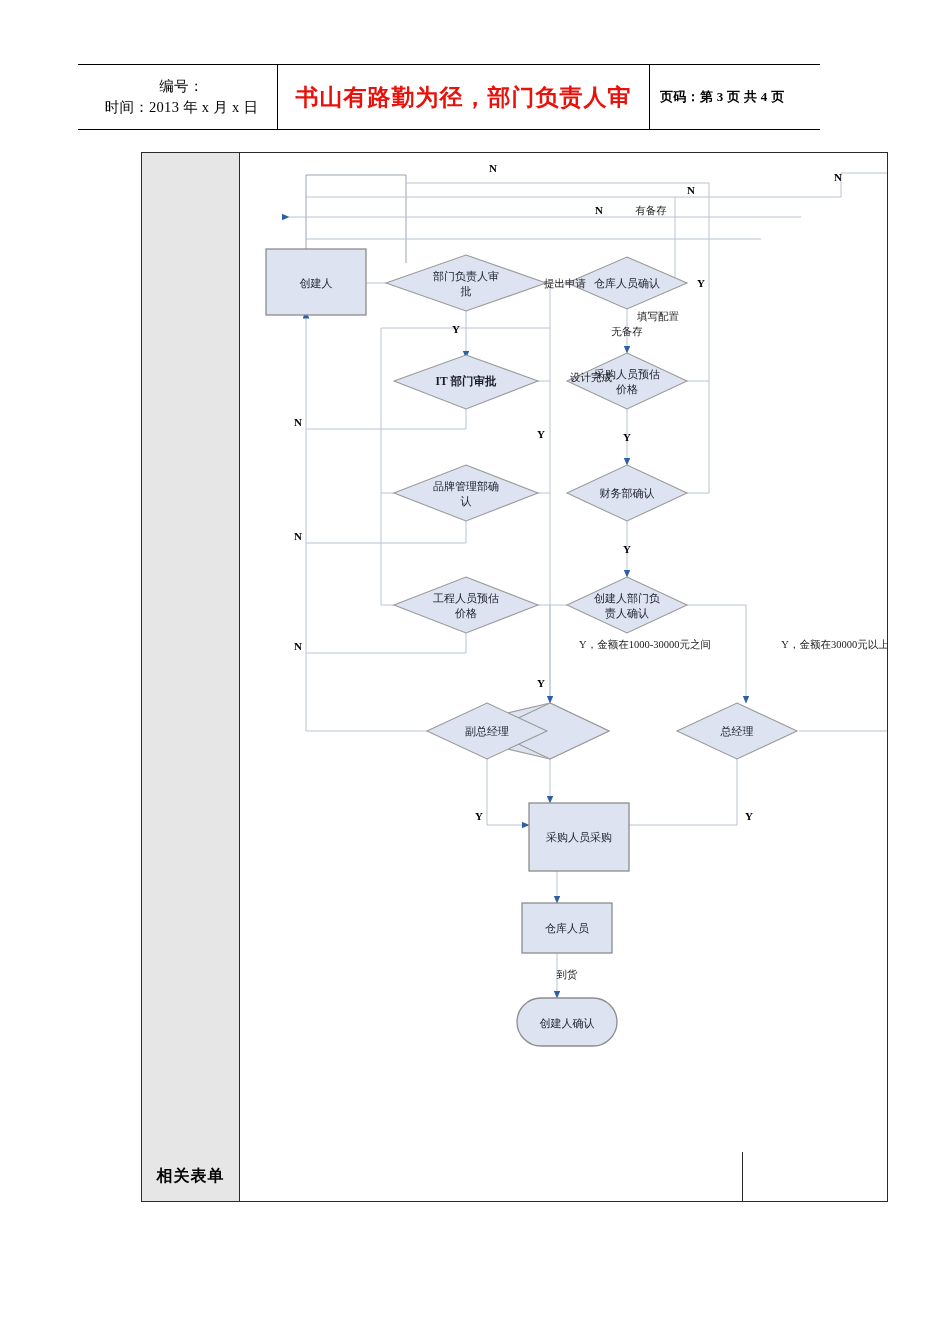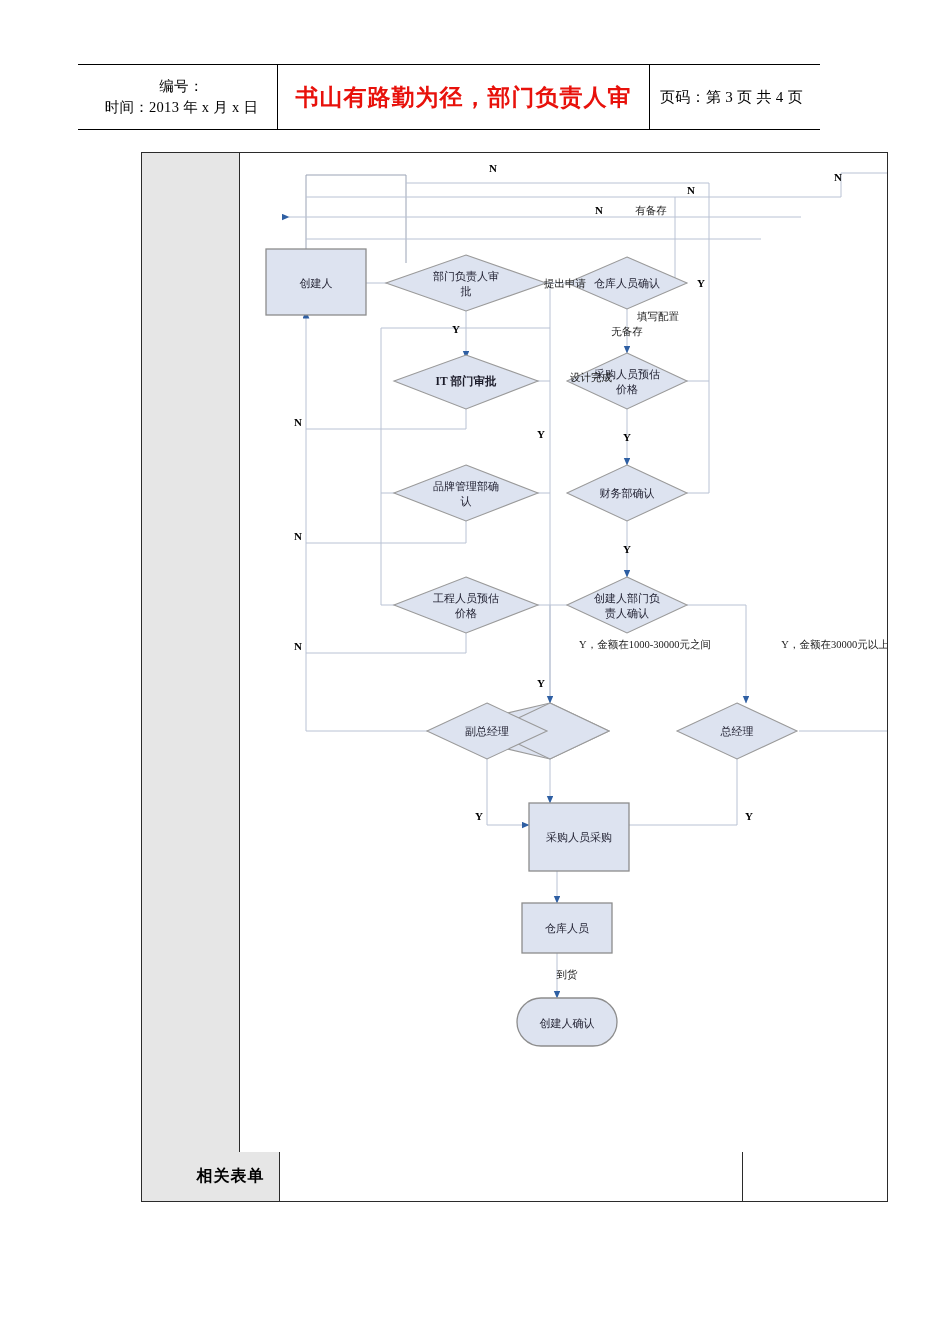--- a/index.html
+++ b/index.html
@@ -16,36 +16,36 @@
     border-top:1.5px solid #000;border-bottom:1.5px solid #000;
     box-sizing:border-box;display:flex;
   }
   .hdr-cell{box-sizing:border-box;display:flex;flex-direction:column;justify-content:center;}
   .hdr-left{width:200px;border-right:1.5px solid #000;padding-left:8px;align-items:center;}
   .hdr-left div{font-size:14.5px;line-height:1.45;letter-spacing:.3px;}
   .hdr-mid{flex:1;border-right:1.5px solid #000;align-items:center;justify-content:center;}
   .hdr-mid span{color:#e8110b;font-size:23px;font-weight:700;letter-spacing:1px;
     font-family:"Liberation Serif","DejaVu Serif",serif;}
   .hdr-right{width:170px;padding-left:10px;}
-  .hdr-right span{font-size:15px;letter-spacing:.3px;}
+  .hdr-right span{font-size:13px;letter-spacing:.3px;font-weight:bold;}
 
   
   .frame{
     position:absolute;left:141px;top:152px;width:747px;height:1050px;
     border:1.2px solid #2b2b2b;box-sizing:border-box;background:#fff;
   }
   .sidecol{
     position:absolute;left:0;top:0;width:98px;height:100%;
     background:#e6e6e6;border-right:1.2px solid #2b2b2b;box-sizing:border-box;
   }
   .canvas{position:absolute;left:99px;top:0;right:0;bottom:0;overflow:hidden;}
 
   .footrow{
     position:absolute;left:141px;top:1152px;width:602px;height:50px;
-    border:1.2px solid #2b2b2b;border-top:none;box-sizing:border-box;display:flex;padding-left:40px;
+    border:1.2px solid #2b2b2b;border-top:none;box-sizing:border-box;display:flex;
   }
   .footrow .lbl{
     width:98px;background:#e6e6e6;border-right:1.2px solid #2b2b2b;box-sizing:border-box;
     display:flex;align-items:center;justify-content:center;
     font-size:16px;font-weight:700;letter-spacing:1px;
   }
   .footrow .blank{flex:1;}
 
   .pagefoot{
     position:absolute;left:0;top:1248px;width:800px;text-align:right;

